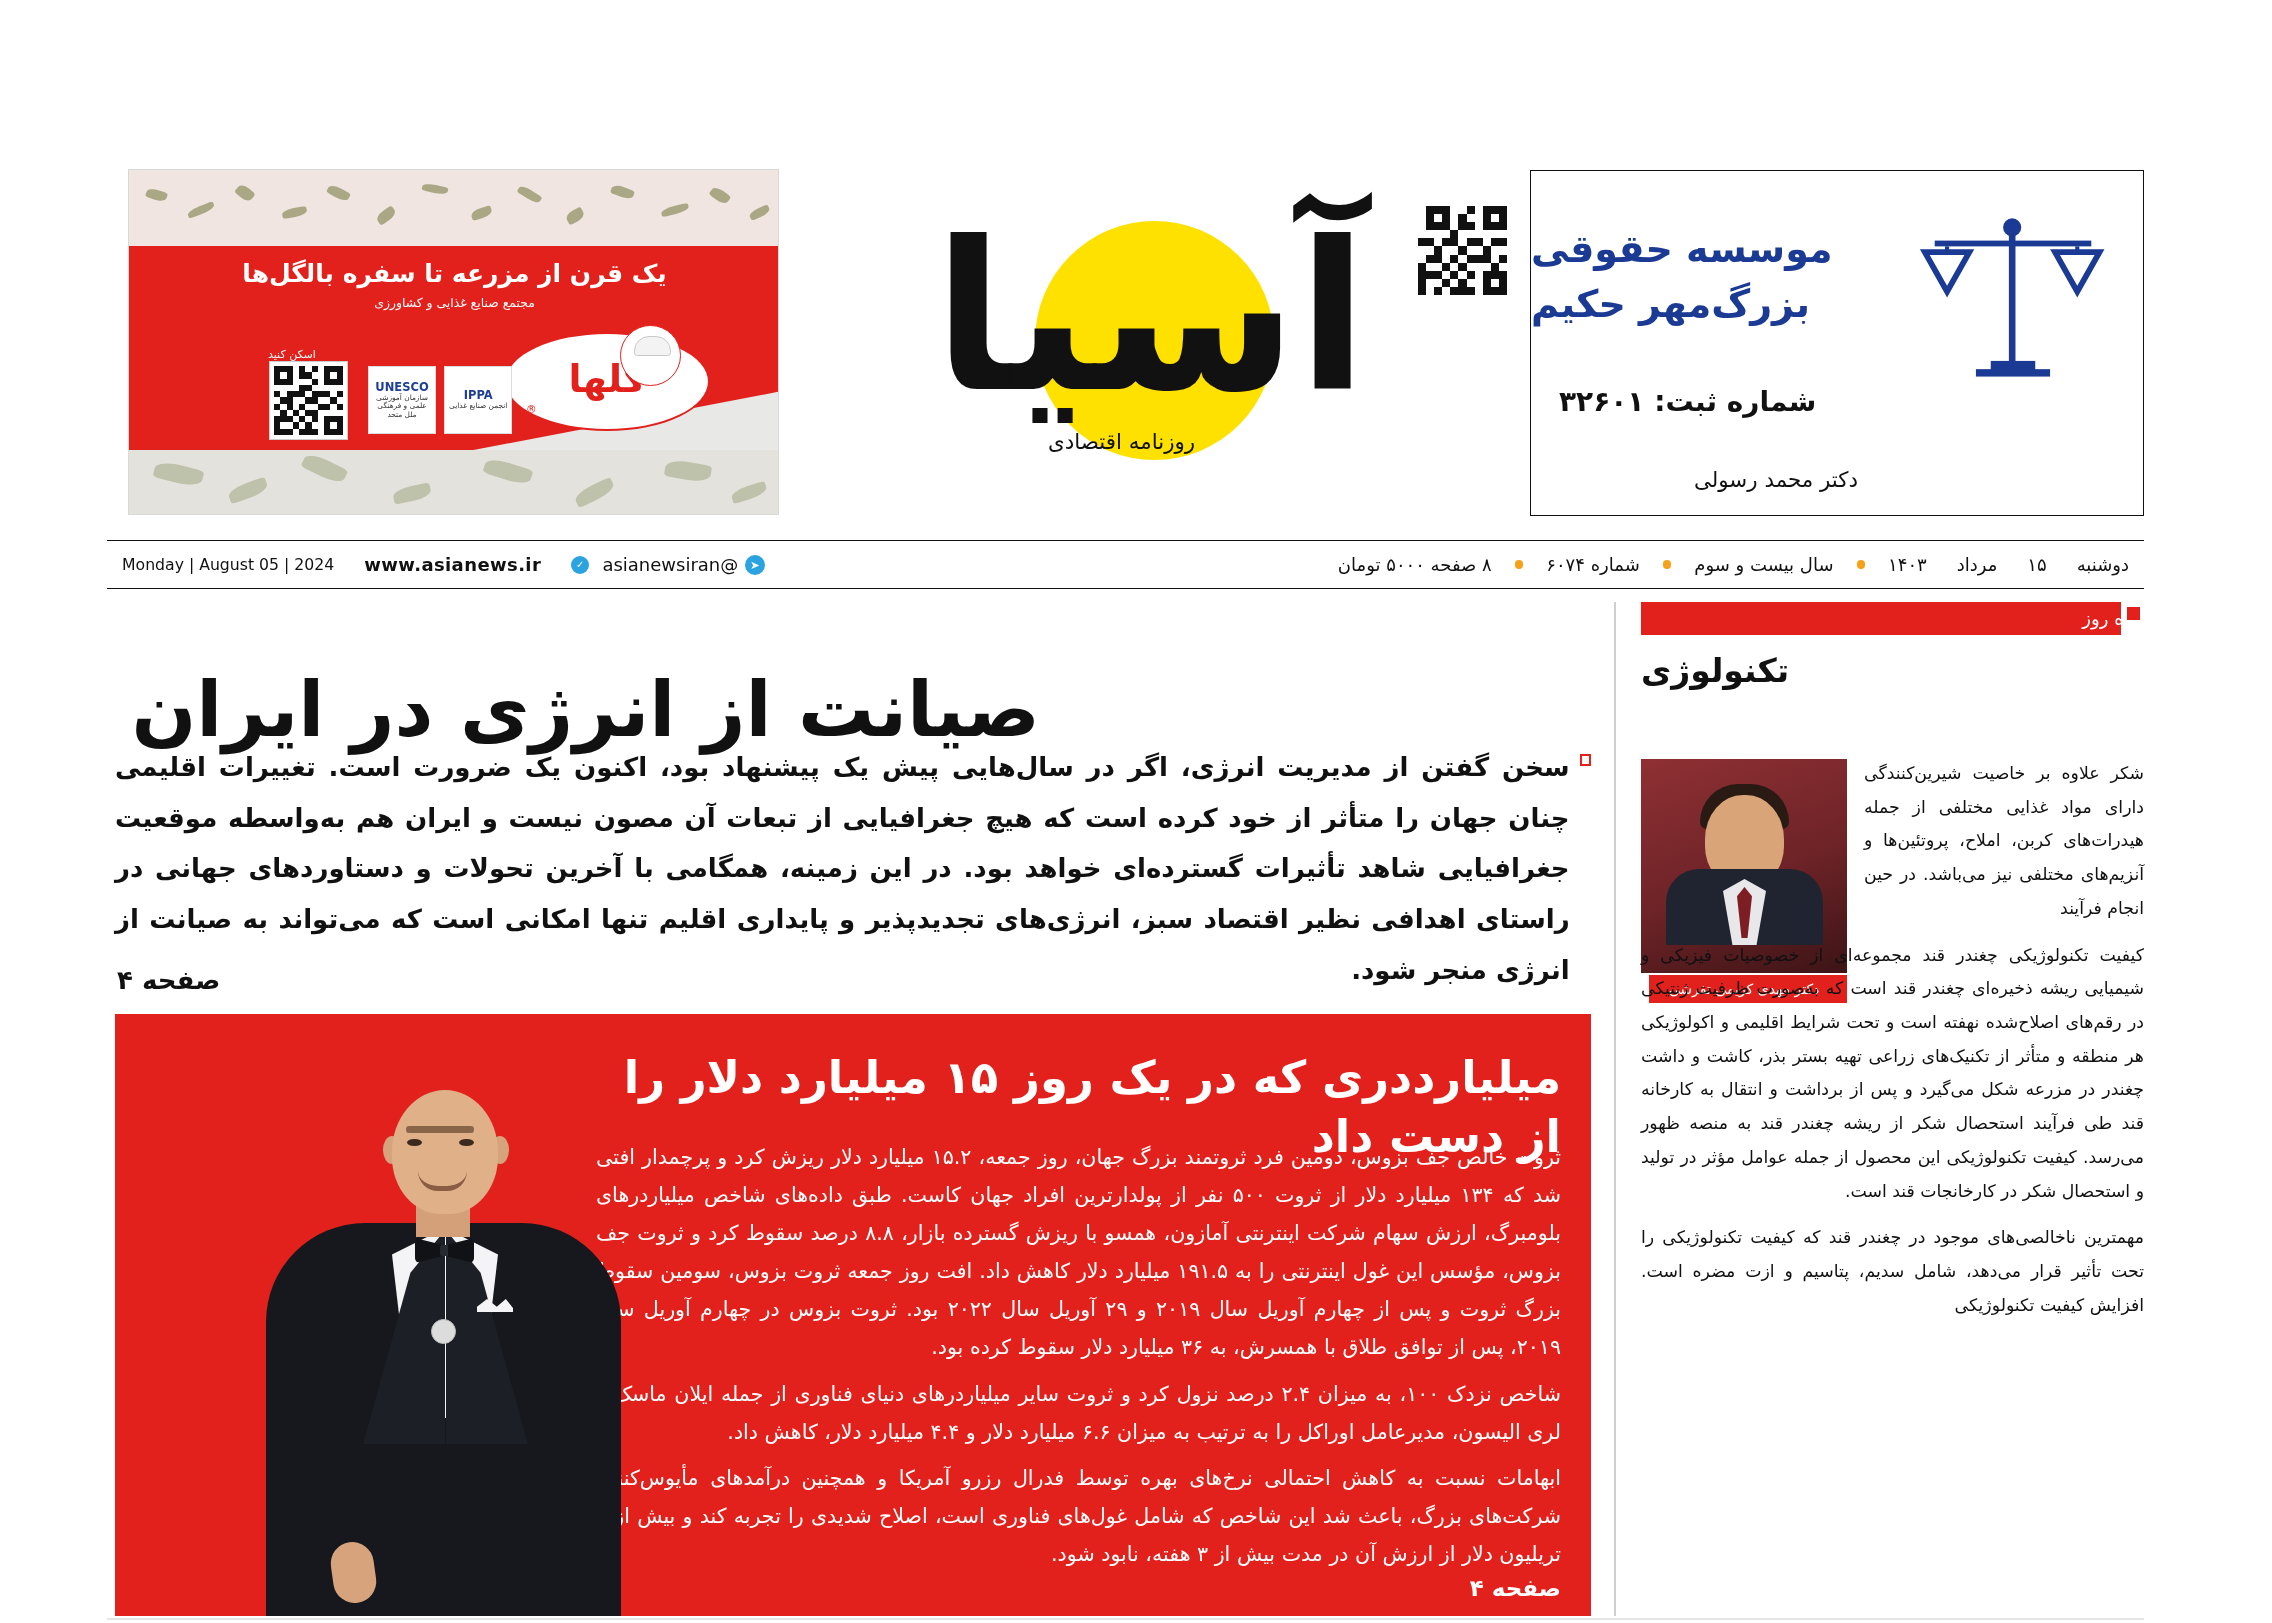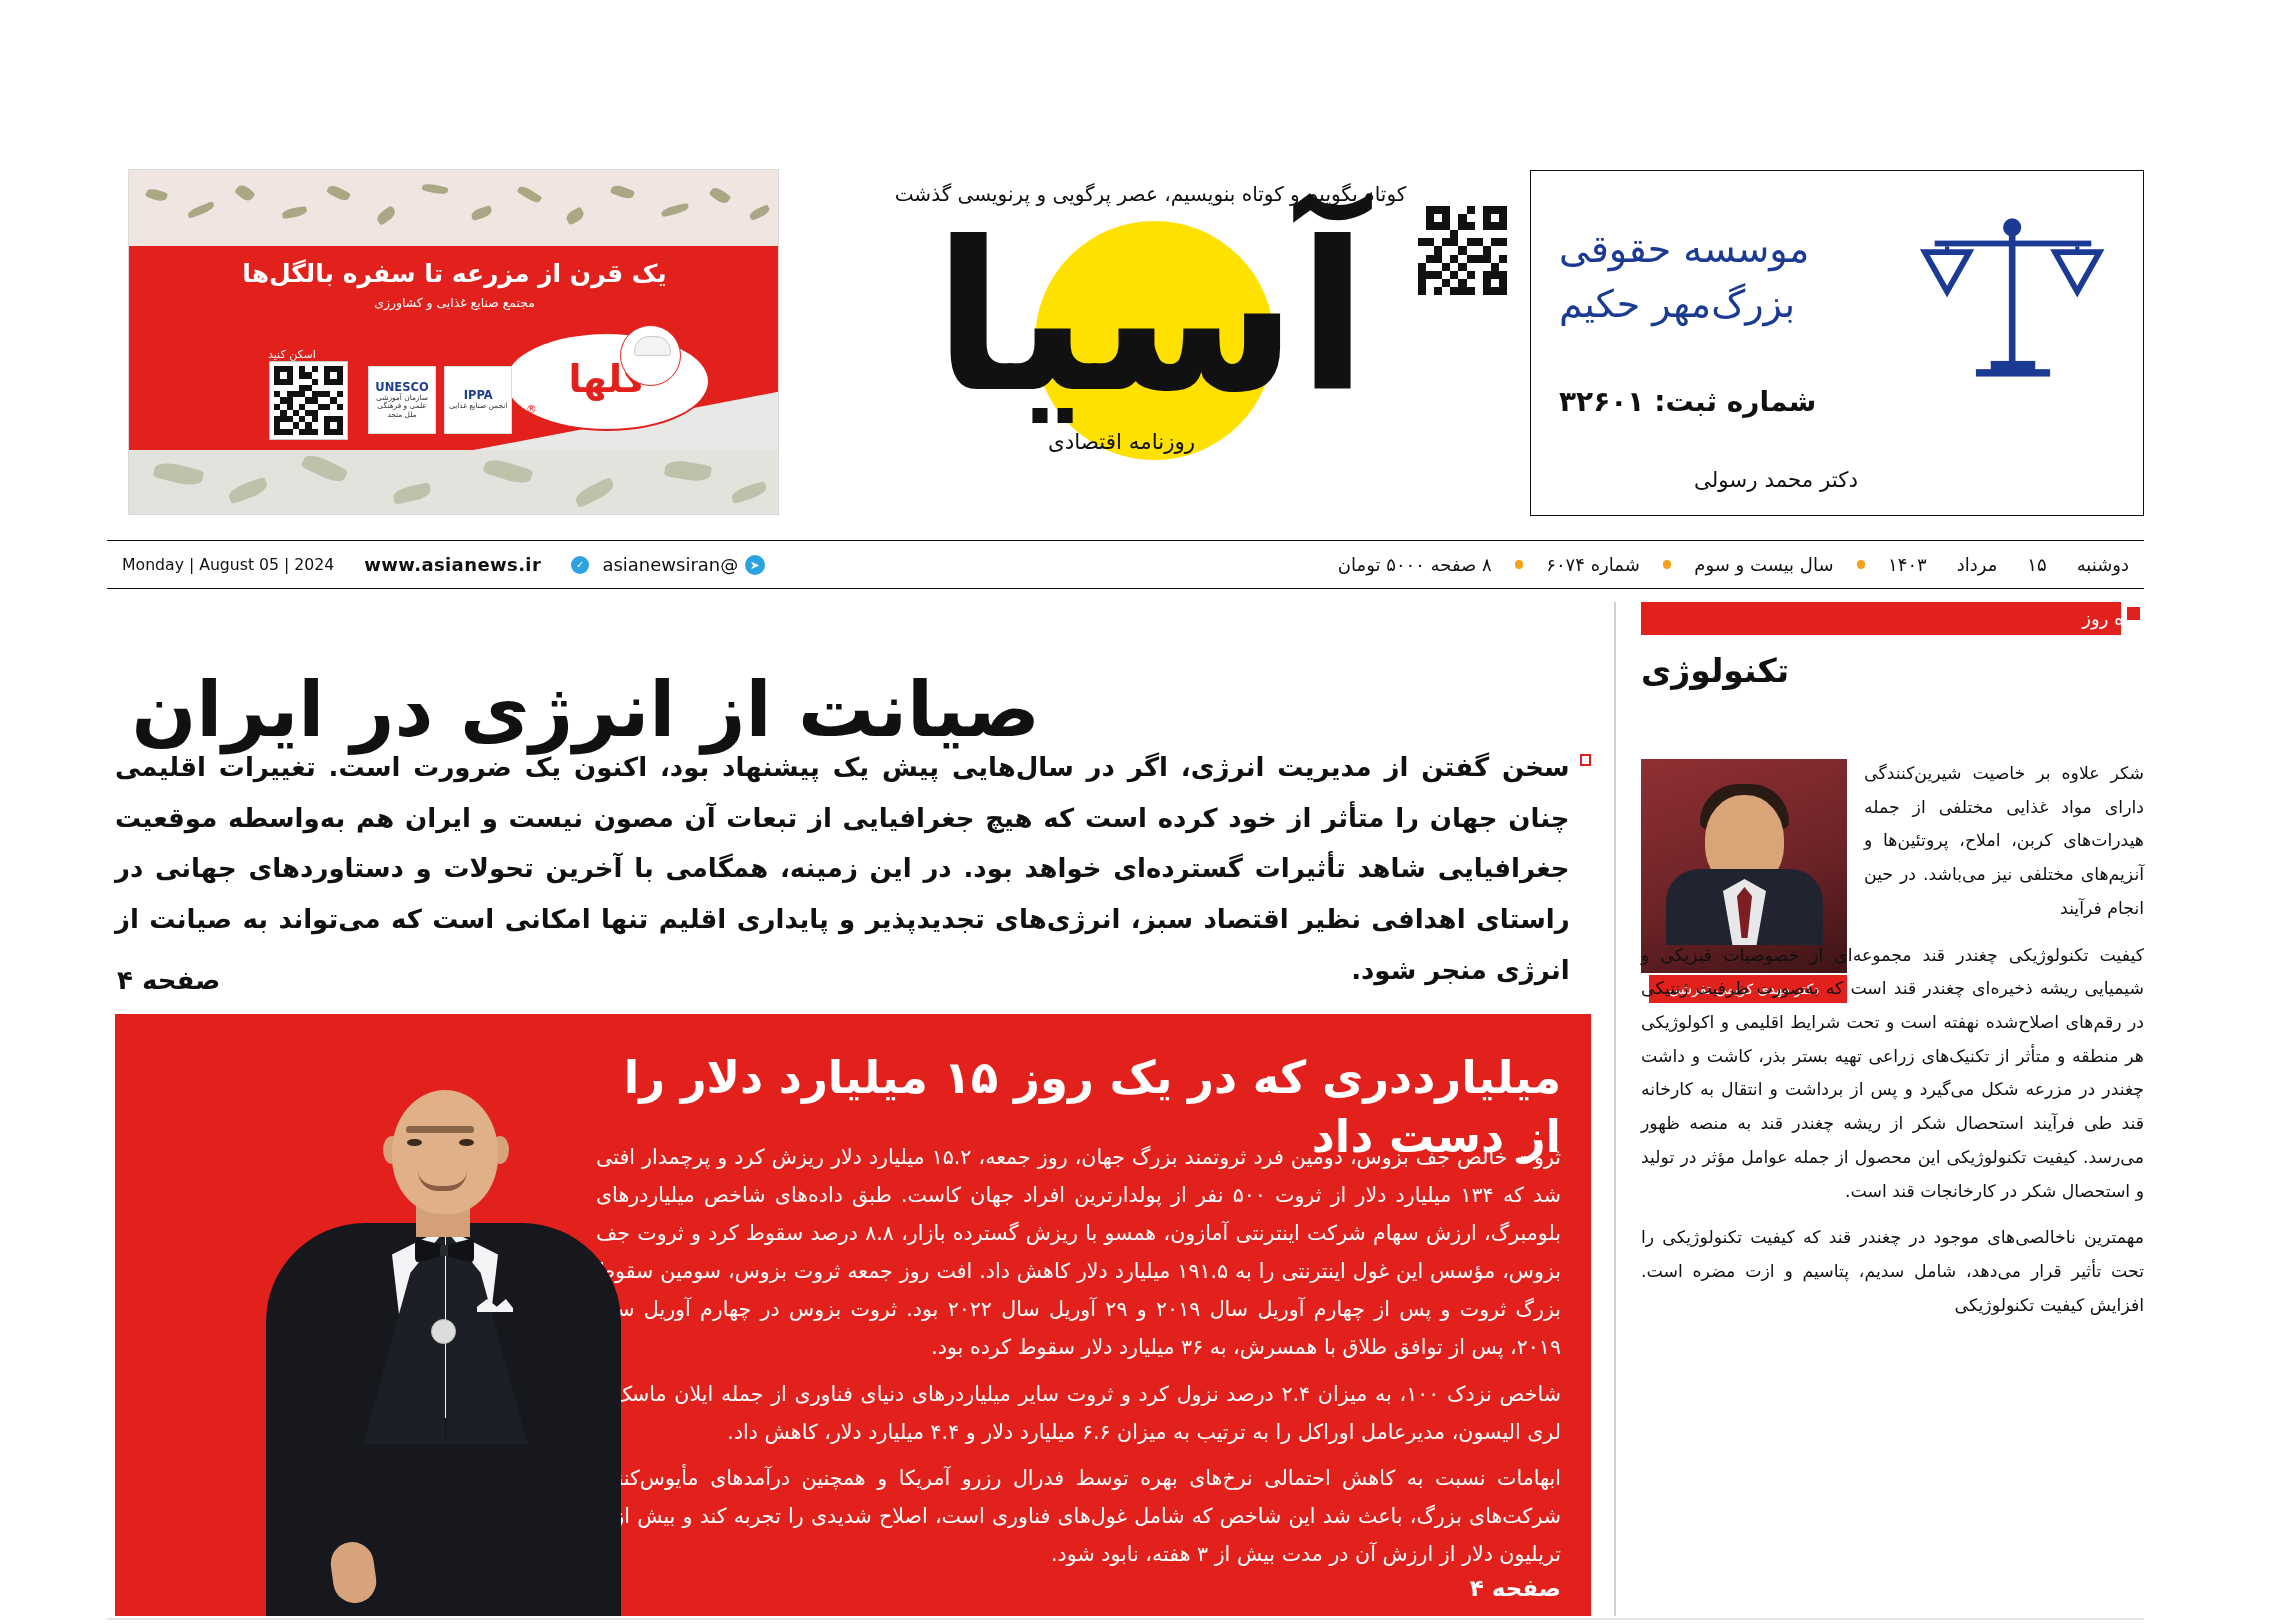--- a/index.html
+++ b/index.html
@@ -264,24 +264,23 @@
     top: 35px; right: 35px;
     width: 190px; height: 206px;
   }
   .law-title {
     position: absolute;
     top: 51px;
     left: 0;
     width: 396px;
     text-align: left;
     padding-right: 0;
-    padding-left: 28px;
     color: #1a3a93;
     font-size: 38px;
-    font-weight: normal;
+    font-weight: bold;
     direction: rtl;
     line-height: 1.45;
   }
   .law-reg {
     position: absolute;
     top: 214px;
     left: 28px;
     width: 396px;
     text-align: left;
     color: #111;
@@ -886,21 +885,20 @@
         <span style="left:173px;top:10px;width:45px;height:16.5px;transform:rotate(26deg)"></span>
         <span style="left:264px;top:36px;width:38px;height:15px;transform:rotate(-12deg)"></span>
         <span style="left:355px;top:13px;width:48px;height:16.5px;transform:rotate(18deg)"></span>
         <span style="left:445px;top:35px;width:41px;height:15px;transform:rotate(-26deg)"></span>
         <span style="left:536px;top:11.5px;width:46px;height:18px;transform:rotate(10deg)"></span>
         <span style="left:602px;top:36px;width:36px;height:13px;transform:rotate(-18deg)"></span>
       </div>
     </div>
 
     <div class="logo-wrap">
-      <div class="logo-tagline">کوتاه بگوییم و کوتاه بنویسیم، عصر پرگویی و پرنویسی گذشت</div>
       <div class="sun"></div>
       <div class="logo-glyph">آسیا</div>
       <div class="logo-sub">روزنامه اقتصادی</div>
     </div>
 
     <div class="logo-qr">
       <div class="qr-grid">
         <i class="on"></i>
           <i class="on"></i>
           <i class="on"></i>

